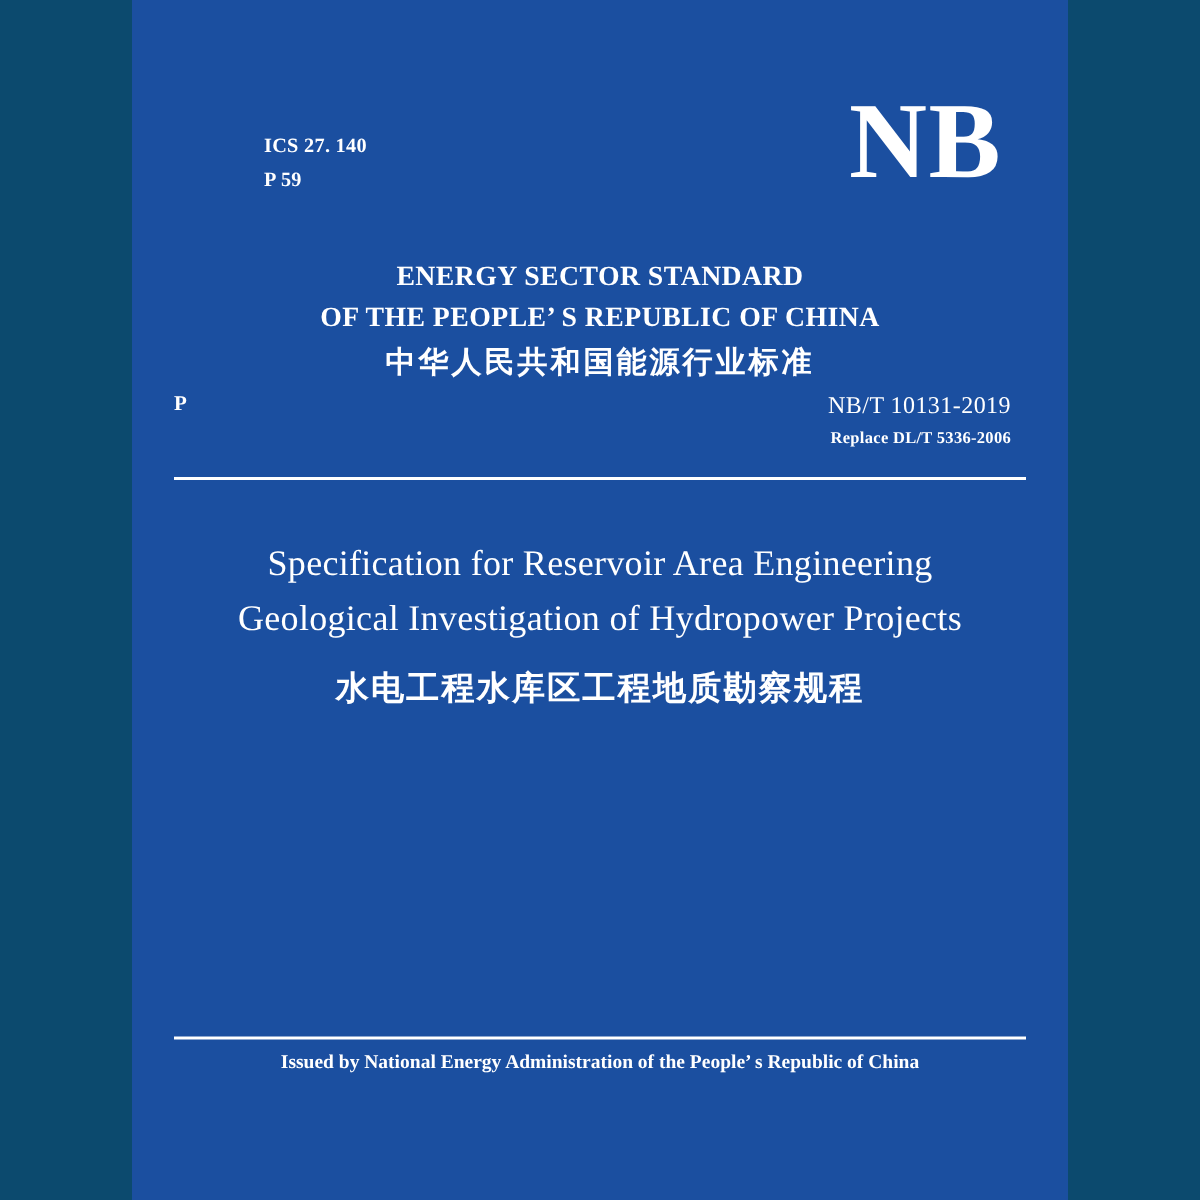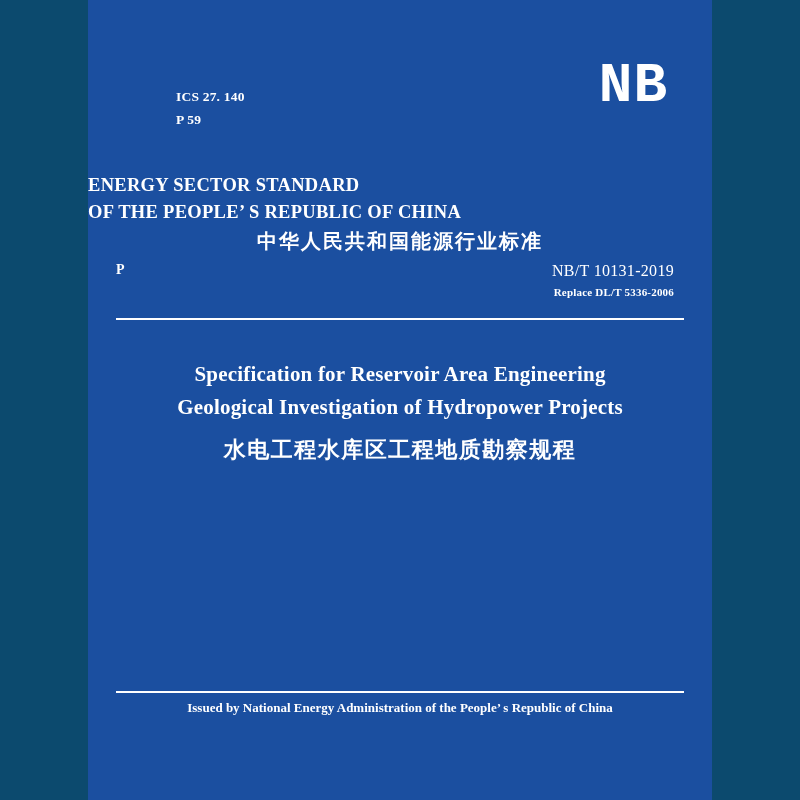--- a/index.html
+++ b/index.html
@@ -34,31 +34,32 @@
     top: 86px;
     font-size: 13.5px;
     font-weight: bold;
     line-height: 1.7;
     letter-spacing: 0.2px;
   }
   .nb-logo {
     position: absolute;
     right: 44px;
     top: 58px;
-    font-family: Liberation Mono, monospace;
-    font-size: 56px;
+    font-family: Liberation Serif, serif;
+    font-size: 72px;
     font-weight: bold;
     letter-spacing: 1px;
     line-height: 1;
   }
   .title-en {
     position: absolute;
     left: 0;
     right: 0;
     top: 172px;
+    text-align: center;
     font-size: 18.5px;
     font-weight: bold;
     line-height: 1.45;
     letter-spacing: 0.3px;
   }
   .title-cn {
     position: absolute;
     left: 0;
     right: 0;
     top: 228px;
@@ -115,22 +116,22 @@
     top: 691px;
   }
   .subject {
     position: absolute;
     left: 40px;
     right: 40px;
     top: 358px;
     text-align: center;
   }
   .subject-en {
-    font-size: 21px;
-    font-weight: bold;
+    font-size: 24px;
+    font-weight: normal;
     line-height: 1.55;
     letter-spacing: 0.2px;
   }
   .subject-cn {
     margin-top: 12px;
     font-family: "DejaVu Sans", sans-serif;
     font-size: 22px;
     font-weight: bold;
     letter-spacing: 1.5px;
   }

